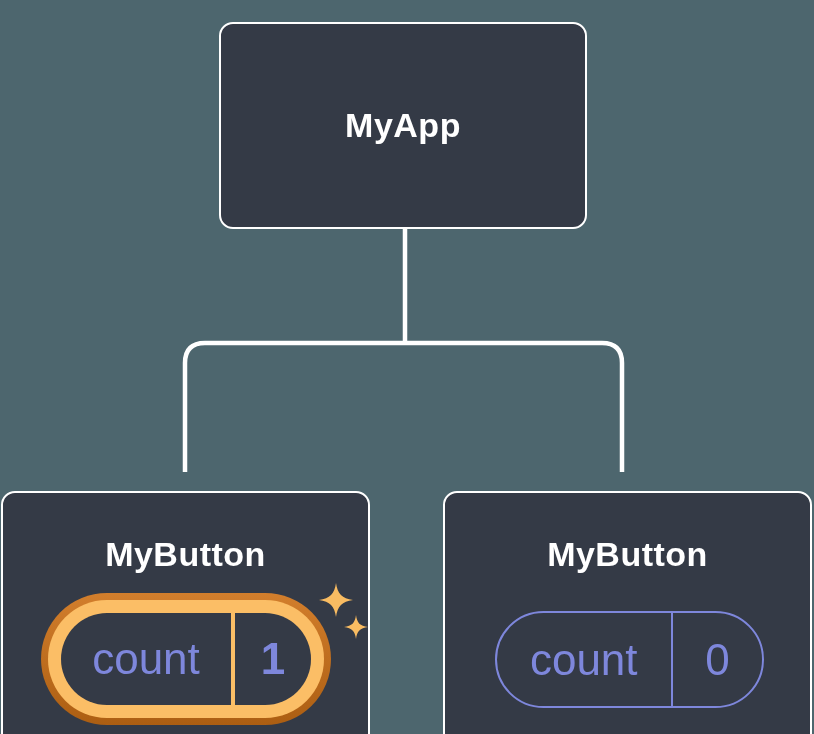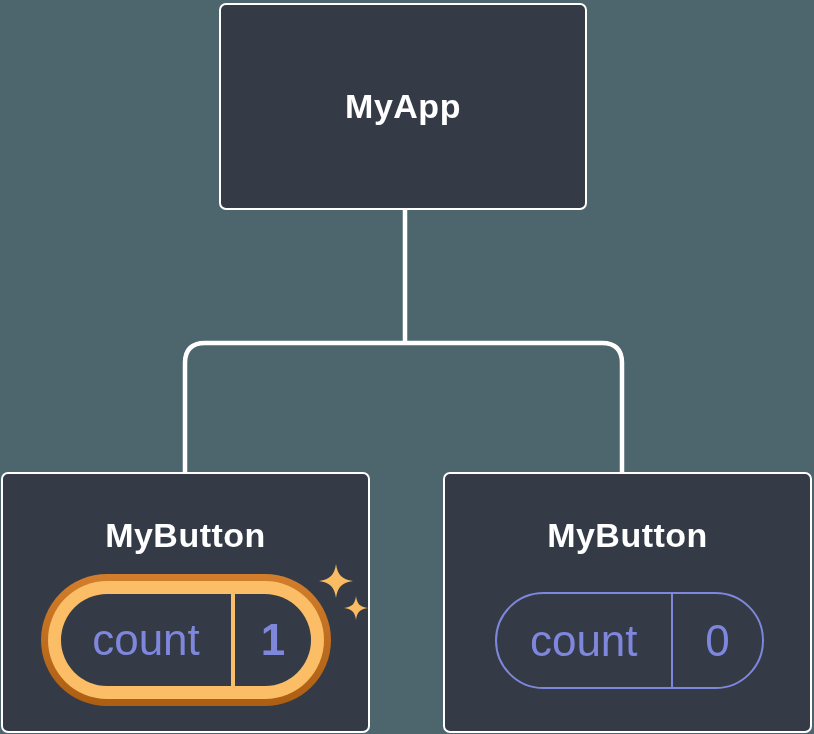--- a/index.html
+++ b/index.html
@@ -18,22 +18,23 @@
   }
   .connectors path {
     stroke: var(--connector, #FFFFFF);
     stroke-width: 4.5;
     fill: none;
   }
   .node {
     position: absolute;
     background: var(--node-fill, #343A46);
     border: 2.5px solid var(--node-border, #FFFFFF);
-    border-radius: 7px;
+    border-radius: 14px;
     box-sizing: border-box;
+    margin-top: 19px;
   }
   .node-root {
     left: 219px; top: 3px;
     width: 368px; height: 207px;
     display: flex; align-items: center; justify-content: center;
   }
   .node-label {
     color: #FFFFFF;
     font-size: 34px;
     font-weight: 600;

